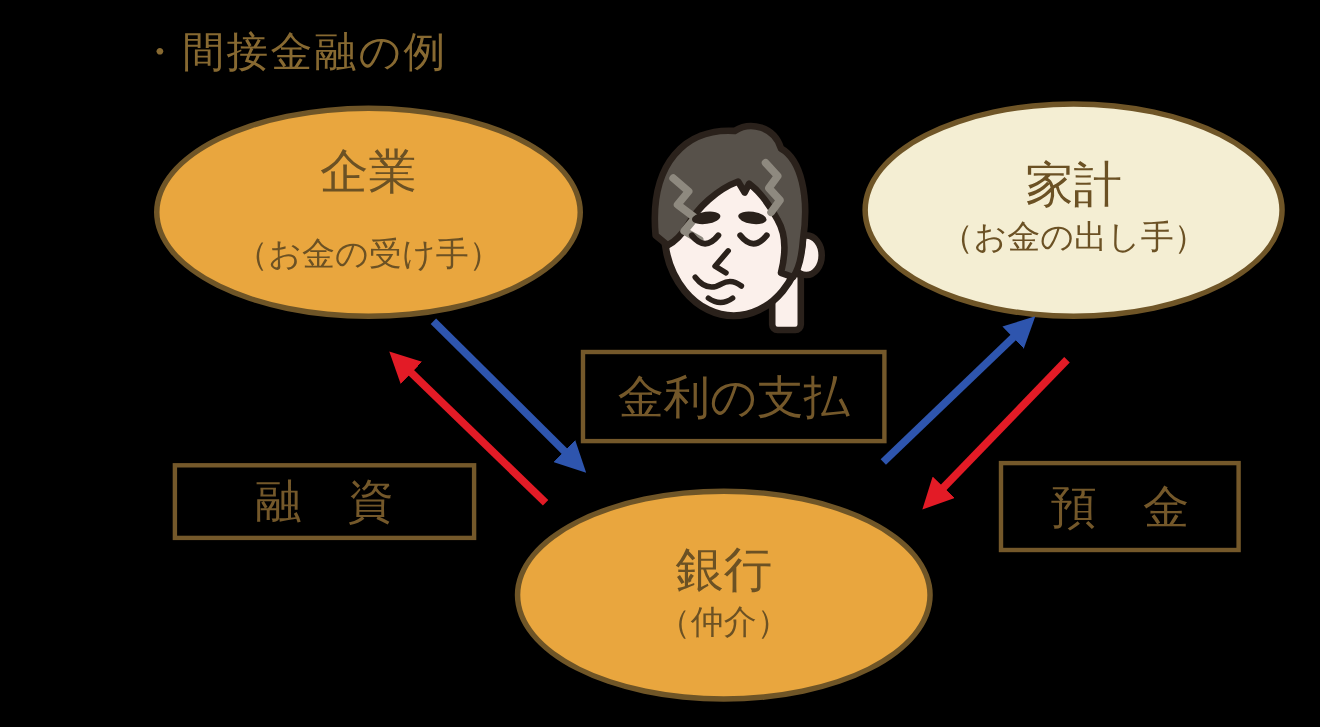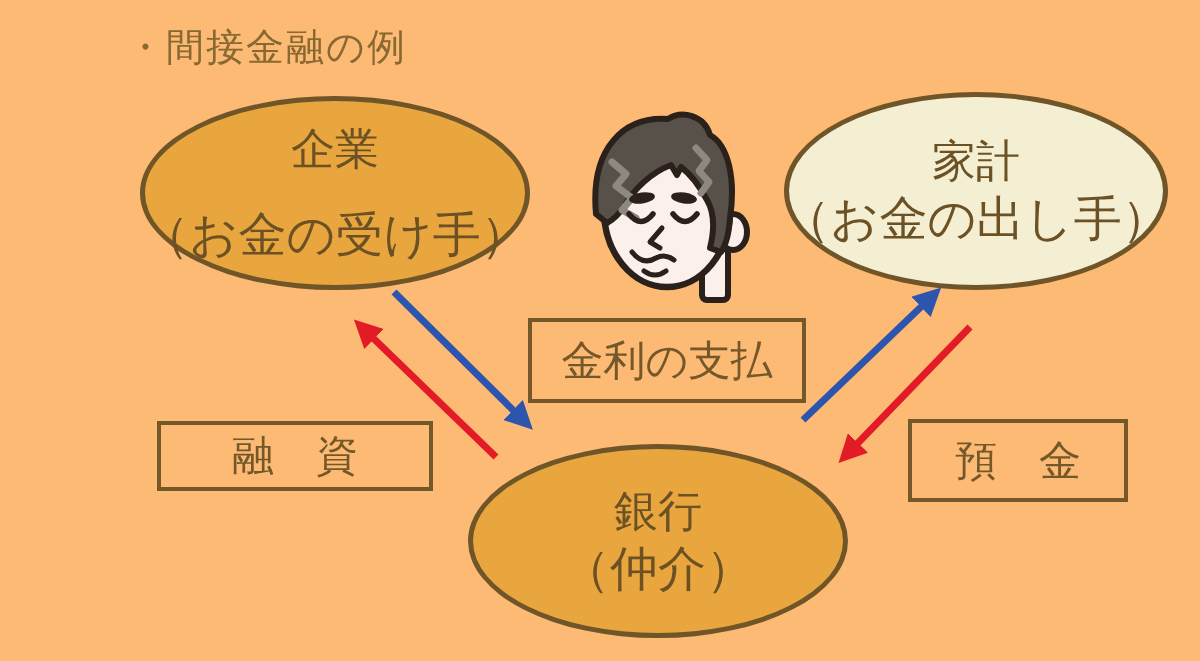--- a/index.html
+++ b/index.html
@@ -1,33 +1,33 @@
 <!DOCTYPE html>
 <html style="--orange_fill: #e9a63e; --cream_fill: #f4eed3; --node_border: #6f5527; --text_brown: #6b5124; --box_border: #74582a; --title_brown: #876931; --arrow_blue: #2e55ae; --arrow_red: #e31b26; --skin: #fbf0eb; --hair: #57514a; --hair_highlight: #8e897f; --face_outline: #2a211b;"><head>
 <meta charset="utf-8">
 <style>
   html,body{margin:0;padding:0;background:#ffffff;}
   .canvas{
-    position:relative;width:1200px;height:661px;background:#fdba74;
-    font-family:Liberation Serif, serif;overflow:hidden;
+    position:relative;width:1200px;height:661px;background:#000000;
+    font-family:Liberation Mono, monospace;overflow:hidden;
   }
   .title{
     position:absolute;left:126px;top:22px;
     font-size:38px;font-weight:500;color:var(--title_brown);
     letter-spacing:2px;white-space:nowrap;
   }
   .node{
     position:absolute;border-radius:50%;
     border:5px solid var(--node_border);
     display:flex;flex-direction:column;align-items:center;justify-content:center;
     text-align:center;color:var(--text_brown);line-height:1.25;
     box-sizing:border-box;
   }
   .node .l1{font-size:44px;font-weight:500;}
-  .node .l2{font-size:48px;font-weight:500;white-space:nowrap;}
+  .node .l2{font-size:30px;font-weight:500;white-space:nowrap;}
   .node-company{left:140px;top:96px;width:390px;height:194px;background:var(--orange_fill);gap:28px;}
   .node-household{left:784px;top:92px;width:384px;height:198px;background:var(--cream_fill);}
   .node-bank{left:468px;top:444px;width:380px;height:194px;background:var(--orange_fill);}
   .label-box{
     position:absolute;border:4px solid var(--box_border);color:var(--box_border);
     display:flex;align-items:center;justify-content:center;
     font-size:42px;font-weight:500;box-sizing:border-box;background:transparent;
     white-space:nowrap;
   }
   .label-interest{left:528px;top:318px;width:278px;height:85px;text-align:right;}

